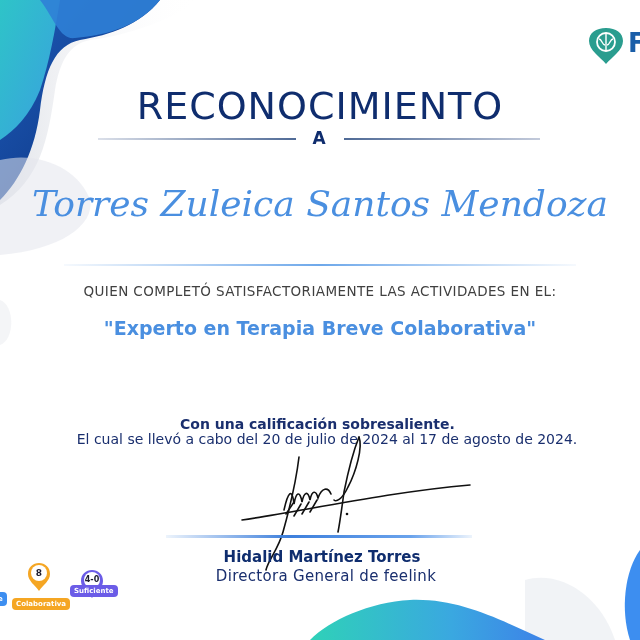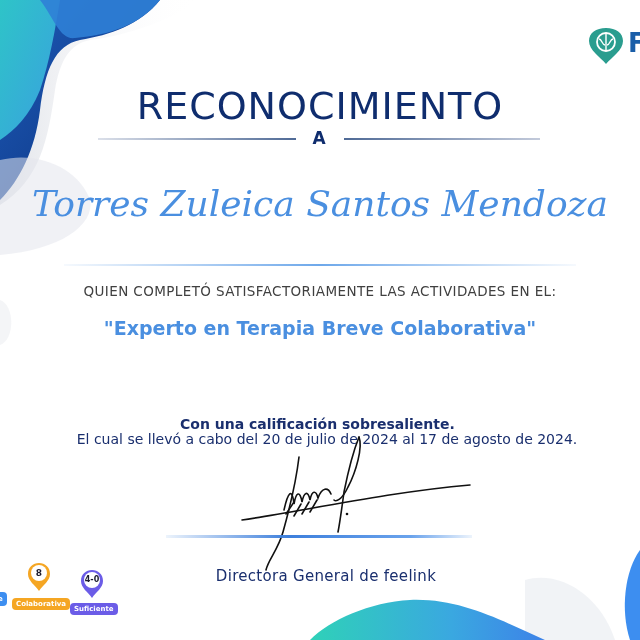--- a/index.html
+++ b/index.html
@@ -162,32 +162,33 @@
       <path d="M61,25 C58,50 52,75 45,100 C40,118 30,128 28,138"></path>
       <path d="M46,78 C50,60 54,55 56,72 C58,60 62,58 64,70 C66,60 70,58 72,68 C74,58 78,58 80,66 C84,55 90,55 93,62"></path>
       <path d="M121,5 C115,20 110,40 106,60 C104,75 102,90 100,100"></path>
       <path d="M121,5 C125,15 118,40 110,55 C104,68 98,70 96,68"></path>
       <path d="M48,82 L56,70 M56,84 L63,72 M64,82 L71,70 M72,80 L79,68"></path>
     </g>
     <circle cx="109" cy="82" r="1.3" fill="#111"></circle>
   </svg>
 
   <div class="sig-line"></div>
+  <div class="signer-name">Hidalid Martínez Torres</div>
   <div class="signer-role">Directora General de feelink</div>
 </div>
 
 <div class="badge-group" style="left:0;top:560px;width:130px;height:60px;">
   <div class="pill" style="left:-6px;top:32px;background:#3d8ef0;padding:3px 4px;font-size:7px;">e</div>
 
   <svg class="pin" style="left:26px;top:2px;" width="26" height="30" viewBox="0 0 26 30">
     <path d="M13,29 C9,23 2,19 2,12 C2,5 7,1 13,1 C19,1 24,5 24,12 C24,19 17,23 13,29 Z" fill="#f5a623"></path>
     <circle cx="13" cy="11" r="8" fill="#ffffff"></circle>
   </svg>
   <div class="pin-num" style="left:26px;top:8px;width:26px;">8</div>
   <div class="pill" style="left:12px;top:38px;background:#f5a623;">Colaborativa</div>
 
   <svg class="pin" style="left:79px;top:9px;" width="26" height="30" viewBox="0 0 26 30">
     <path d="M13,29 C9,23 2,19 2,12 C2,5 7,1 13,1 C19,1 24,5 24,12 C24,19 17,23 13,29 Z" fill="#6b5ce7"></path>
     <circle cx="13" cy="11" r="8" fill="#ffffff"></circle>
   </svg>
   <div class="pin-num" style="left:79px;top:15px;width:26px;font-size:8px;">4-0</div>
-  <div class="pill" style="left:70px;top:43px;background:#6b5ce7;">Suficiente</div>
+  <div class="pill" style="left:70px;top:25px;background:#6b5ce7;">Suficiente</div>
 </div>
 
 </body></html>

